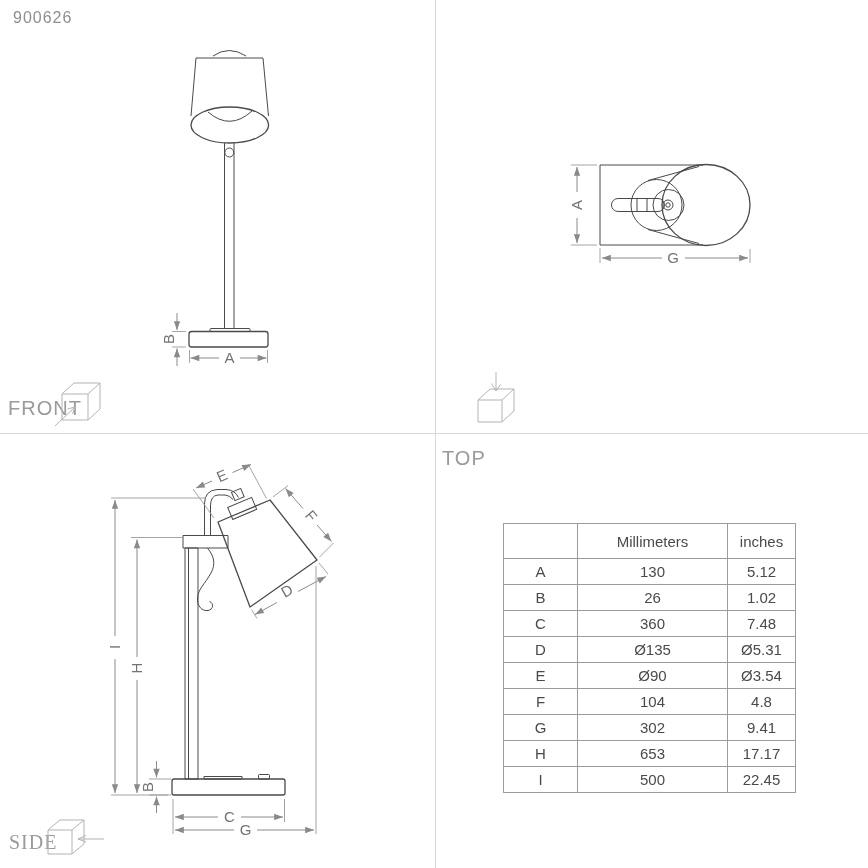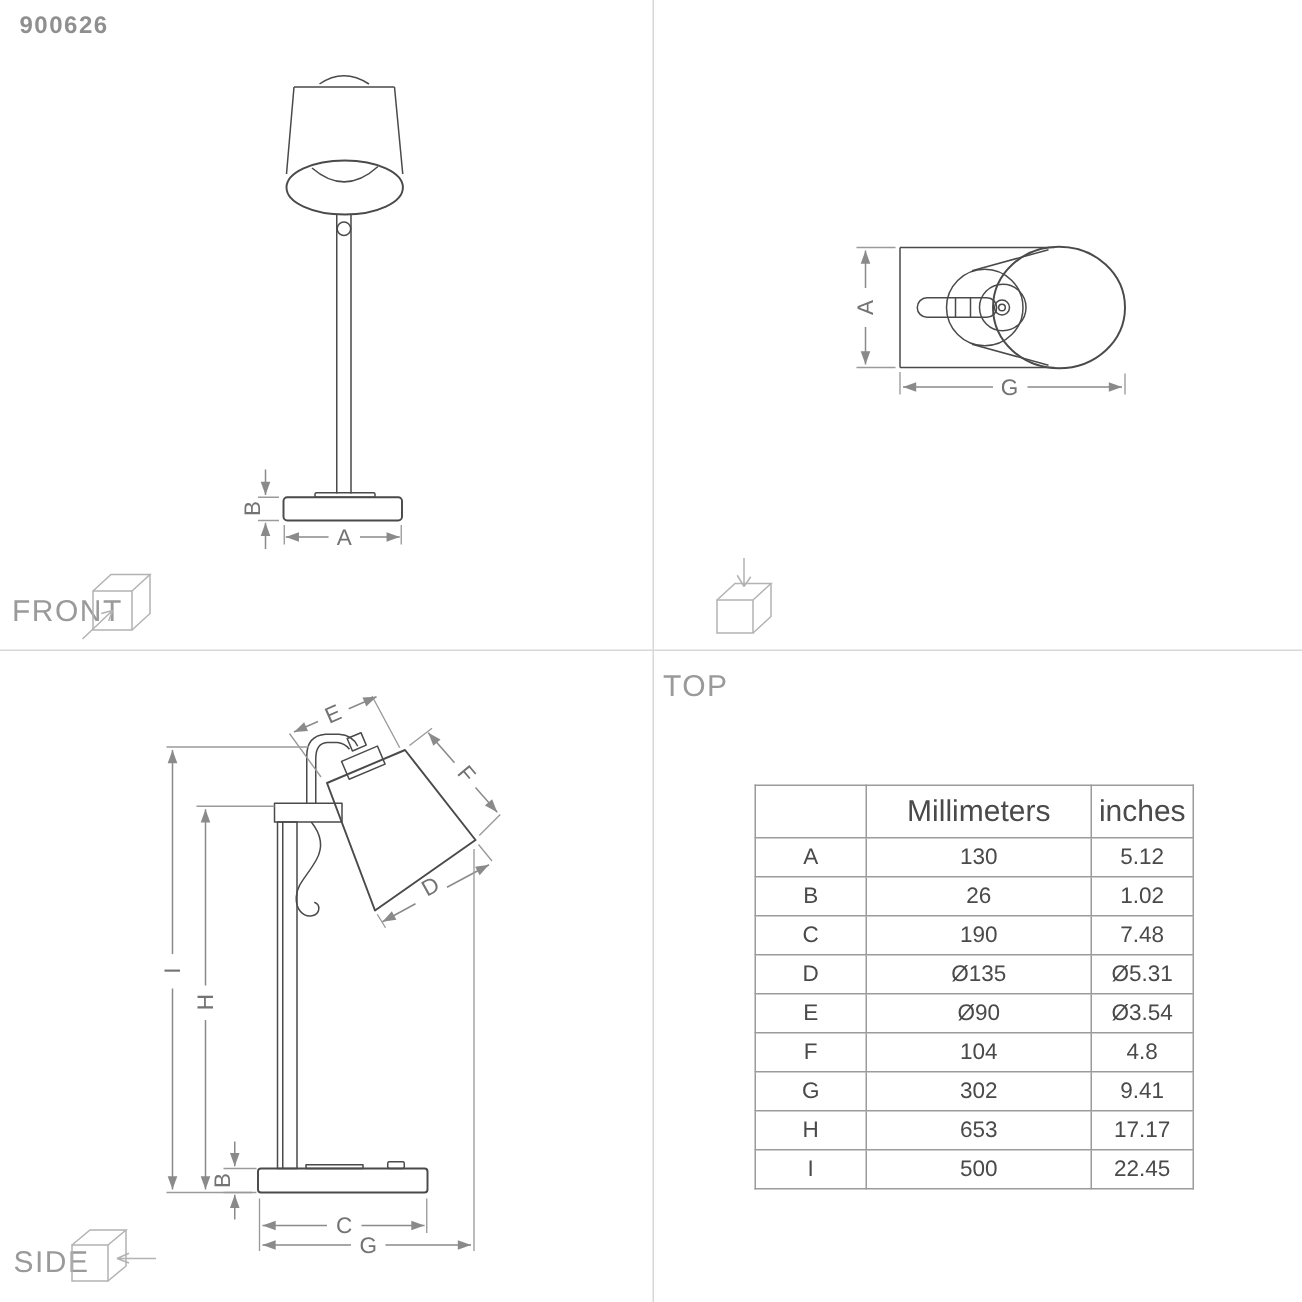--- a/index.html
+++ b/index.html
@@ -2,41 +2,41 @@
 <html><head>
 <meta charset="utf-8">
 <style>
   html,body{margin:0;padding:0;background:#ffffff;}
   body{width:868px;height:868px;position:relative;overflow:hidden;
        font-family:"Liberation Sans",sans-serif;}
   .divider{position:absolute;background:#d8d8d8;}
   .divider.h{left:0;right:0;top:433px;height:1px;}
   .divider.v{top:0;bottom:0;left:435px;width:1px;}
   .product-code{position:absolute;left:13px;top:9px;font-size:16px;color:#8f8f8f;
-       letter-spacing:1px;font-weight:bold;}
+       letter-spacing:1px;}
   .view-label{position:absolute;font-size:20px;color:#9a9a9a;letter-spacing:1px;}
   .view-label.front{left:8px;top:397px;}
   .view-label.top{left:442px;top:399px;margin-top:48px;}
-  .view-label.side{left:9px;top:831px;}
+  .view-label.side{left:9px;top:831px;font-family:Liberation Serif, serif;}
   .cube{position:absolute;}
   .cube.front{left:52px;top:376px;}
   .cube.top{left:470px;top:368px;}
   .cube.side{left:44px;top:812px;}
   svg.drawing{position:absolute;left:0;top:0;pointer-events:none;z-index:1;}
   svg .obj{fill:none;stroke:#4a4a4a;stroke-width:1.3;stroke-linejoin:round;}
   svg .obj2{fill:none;stroke:#4a4a4a;stroke-width:1;stroke-linejoin:round;}
   svg .dim{fill:none;stroke:#8a8a8a;stroke-width:1;}
   svg .ext{fill:none;stroke:#9a9a9a;stroke-width:0.9;}
   svg text{font-family:"Liberation Sans",sans-serif;font-size:15px;fill:#737373;}
   svg .cubeline{fill:none;stroke:#b3b3b3;stroke-width:1;}
   table.dim-table{position:absolute;left:503px;top:523px;z-index:2;border-collapse:collapse;
        table-layout:fixed;width:292px;background:#fff;}
   table.dim-table td,table.dim-table th{border:1px solid #9b9b9b;text-align:center;
        font-weight:normal;color:#4a4a4a;font-size:15px;padding:0;}
-  table.dim-table th{height:34px;font-size:20px;}
+  table.dim-table th{height:34px;font-size:15px;}
   table.dim-table td{height:25px;}
   .col-key{width:74px;}.col-mm{width:150px;}.col-in{width:68px;}
 </style>
 </head>
 <body>
 
 <div class="divider h"></div>
 <div class="divider v"></div>
 
 <div class="product-code">900626</div>
@@ -201,21 +201,21 @@
     <td>130</td>
     <td>5.12</td>
   </tr>
   <tr>
     <td>B</td>
     <td>26</td>
     <td>1.02</td>
   </tr>
   <tr>
     <td>C</td>
-    <td>190</td>
+    <td>360</td>
     <td>7.48</td>
   </tr>
   <tr>
     <td>D</td>
     <td>Ø135</td>
     <td>Ø5.31</td>
   </tr>
   <tr>
     <td>E</td>
     <td>Ø90</td>

